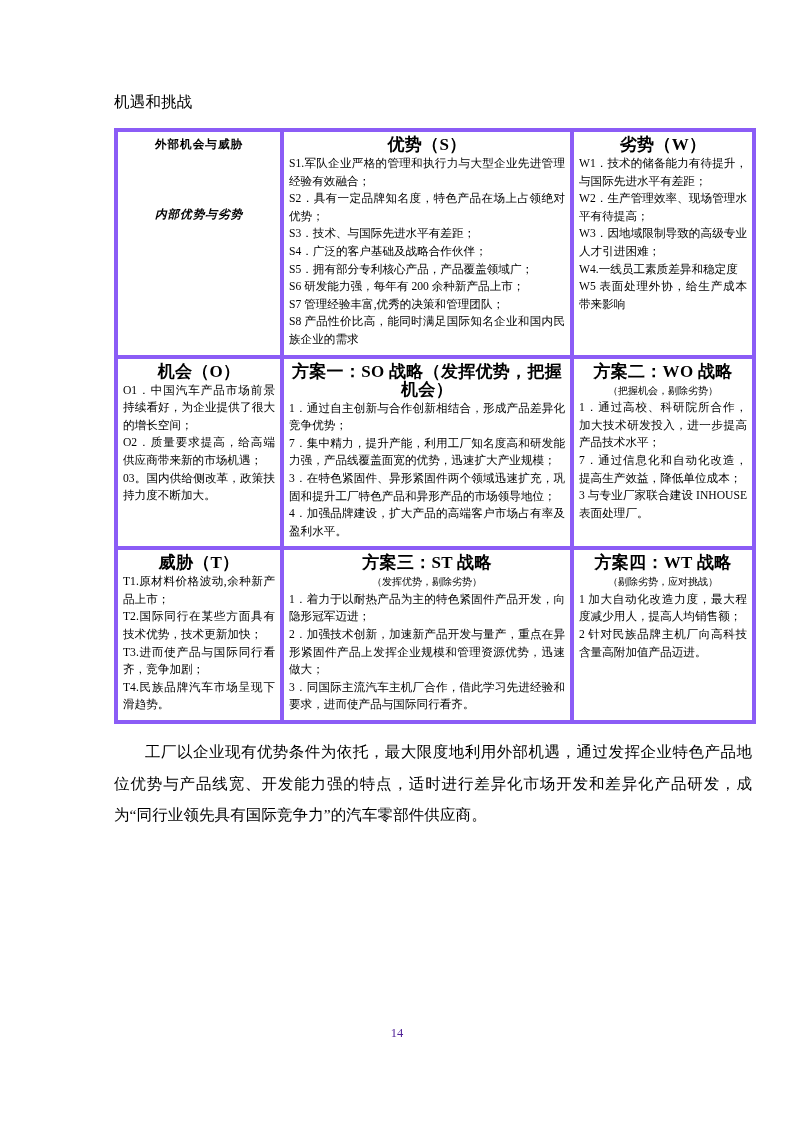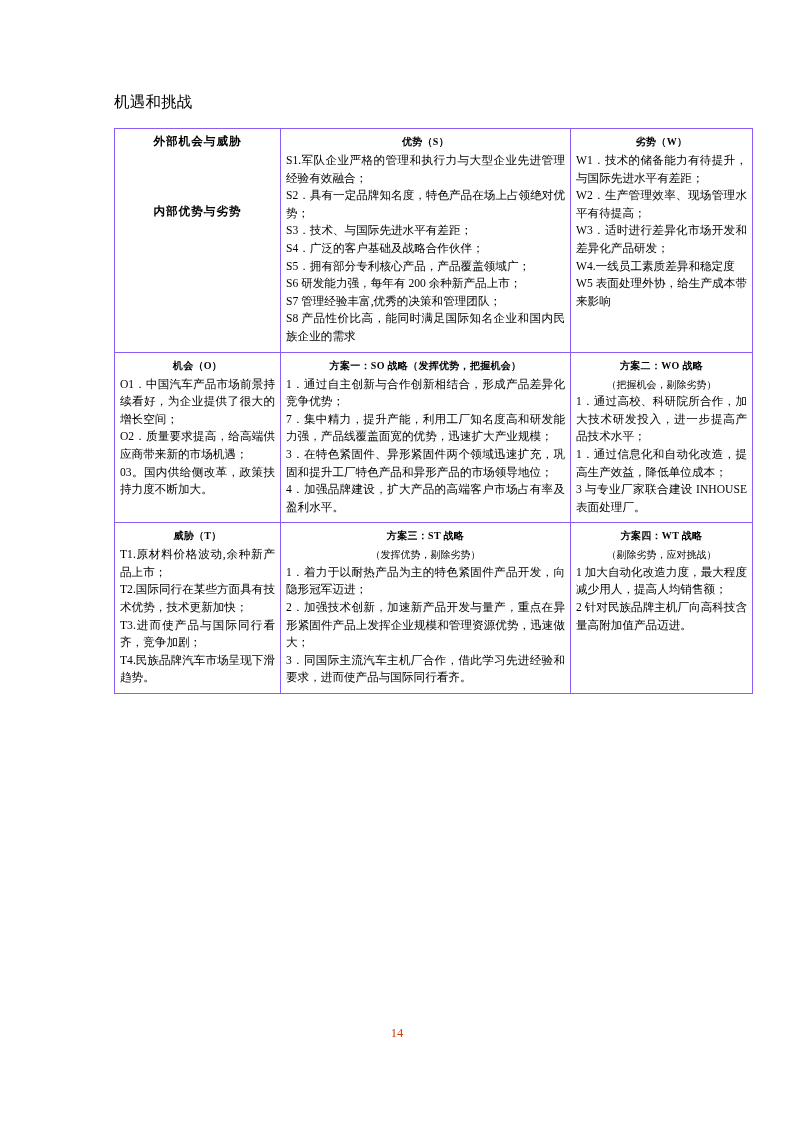--- a/index.html
+++ b/index.html
@@ -48,36 +48,36 @@
   }
 
   
   table.swot {
     border-collapse: collapse;
     width: 638px;
     margin-top: 11px;
     table-layout: fixed;
   }
   table.swot td {
-    border: 1px solid #8b5cf6;
+    border: 4px solid #8b5cf6;
     vertical-align: top;
     padding: 4px 5px 6px 5px;
     font-size: 11.6px;
     line-height: 17.6px;
   }
   .col-a { width: 166px; }
   .col-b { width: 290px; }
   .col-c { width: 182px; }
 
   .cell-title {
     font-weight: bold;
     text-align: center;
     display: block;
     margin-bottom: 1px;
-    font-size: 10px;
+    font-size: 17px;
     line-height: 18px;
     letter-spacing: 0.3px;
   }
   .cell-subtitle {
     text-align: center;
     display: block;
     font-size: 10px;
     line-height: 17.6px;
   }
   .cell-line {
@@ -92,31 +92,32 @@
     font-weight: bold;
     font-size: 12.4px;
     letter-spacing: 1px;
   }
   .axis-cell .axis-top {
     display: block;
     margin-bottom: 52px;
   }
   .axis-cell .axis-bottom {
     display: block;
+    font-style: italic;
   }
 
   
   .page-number {
     position: absolute;
     top: 1026px;
     left: 0;
     width: 794px;
     text-align: center;
     font-size: 12.5px;
-    color: #c2410c;
+    color: #4c1d95;
   }
 </style>
 </head>
 <body>
 
 <div class="page">
   <div class="content">
 
     <div class="heading-line">机遇和挑战</div>
 
@@ -144,21 +145,21 @@
                 <span class="cell-line">S6 研发能力强，每年有 200 余种新产品上市；</span>
                 <span class="cell-line">S7 管理经验丰富,优秀的决策和管理团队；</span>
                 <span class="cell-line">S8 产品性价比高，能同时满足国际知名企业和国内民族企业的需求</span>
               </div>
           </td>
           <td>
             <span class="cell-title">劣势（W）</span>
             <div>
                 <span class="cell-line">W1．技术的储备能力有待提升，与国际先进水平有差距；</span>
                 <span class="cell-line">W2．生产管理效率、现场管理水平有待提高；</span>
-                <span class="cell-line">W3．适时进行差异化市场开发和差异化产品研发；</span>
+                <span class="cell-line">W3．因地域限制导致的高级专业人才引进困难；</span>
                 <span class="cell-line">W4.一线员工素质差异和稳定度</span>
                 <span class="cell-line">W5 表面处理外协，给生产成本带来影响</span>
               </div>
           </td>
         </tr>
 
         <tr>
           <td>
             <span class="cell-title">机会（O）</span>
             <div>
@@ -174,21 +175,21 @@
                 <span class="cell-line">7．集中精力，提升产能，利用工厂知名度高和研发能力强，产品线覆盖面宽的优势，迅速扩大产业规模；</span>
                 <span class="cell-line">3．在特色紧固件、异形紧固件两个领域迅速扩充，巩固和提升工厂特色产品和异形产品的市场领导地位；</span>
                 <span class="cell-line">4．加强品牌建设，扩大产品的高端客户市场占有率及盈利水平。</span>
               </div>
           </td>
           <td>
             <span class="cell-title">方案二：WO 战略</span>
             <span class="cell-subtitle">（把握机会，剔除劣势）</span>
             <div>
                 <span class="cell-line">1．通过高校、科研院所合作，加大技术研发投入，进一步提高产品技术水平；</span>
-                <span class="cell-line">1．通过信息化和自动化改造，提高生产效益，降低单位成本；</span>
+                <span class="cell-line">7．通过信息化和自动化改造，提高生产效益，降低单位成本；</span>
                 <span class="cell-line">3 与专业厂家联合建设 INHOUSE 表面处理厂。</span>
               </div>
           </td>
         </tr>
 
         <tr>
           <td>
             <span class="cell-title">威胁（T）</span>
             <div>
                 <span class="cell-line">T1.原材料价格波动,余种新产品上市；</span>
@@ -211,17 +212,18 @@
             <span class="cell-subtitle">（剔除劣势，应对挑战）</span>
             <div>
                 <span class="cell-line">1 加大自动化改造力度，最大程度减少用人，提高人均销售额；</span>
                 <span class="cell-line">2 针对民族品牌主机厂向高科技含量高附加值产品迈进。</span>
               </div>
           </td>
         </tr>
       </tbody>
     </table>
 
+    <p class="body-para para-after">工厂以企业现有优势条件为依托，最大限度地利用外部机遇，通过发挥企业特色产品地位优势与产品线宽、开发能力强的特点，适时进行差异化市场开发和差异化产品研发，成为“同行业领先具有国际竞争力”的汽车零部件供应商。</p>
 
   </div>
 
   <div class="page-number">14</div>
 </div>
 
 </body></html>

